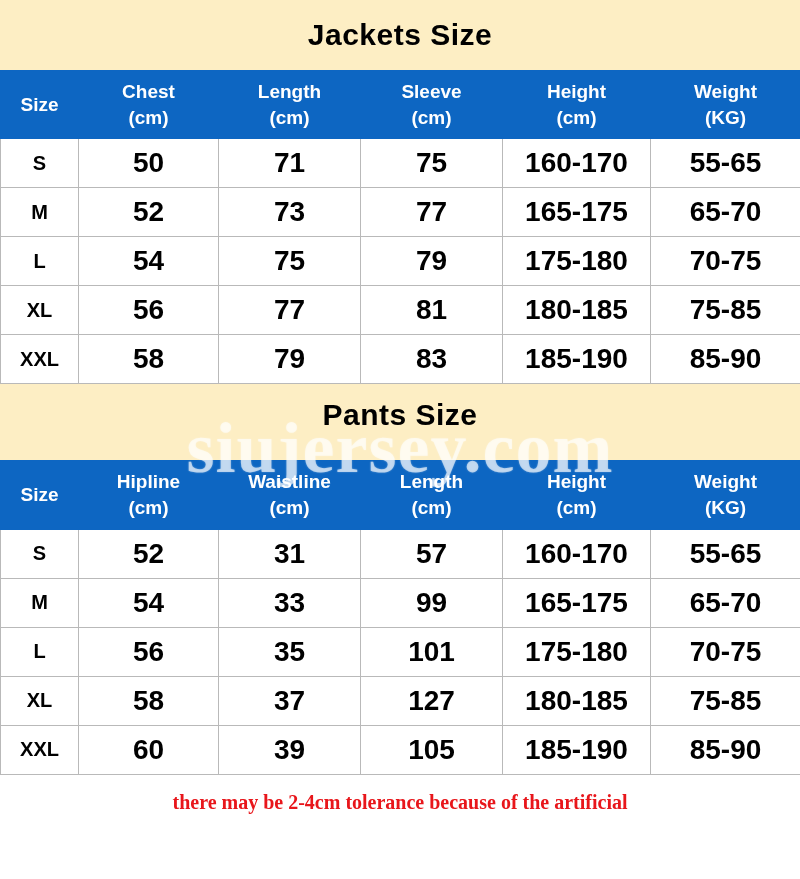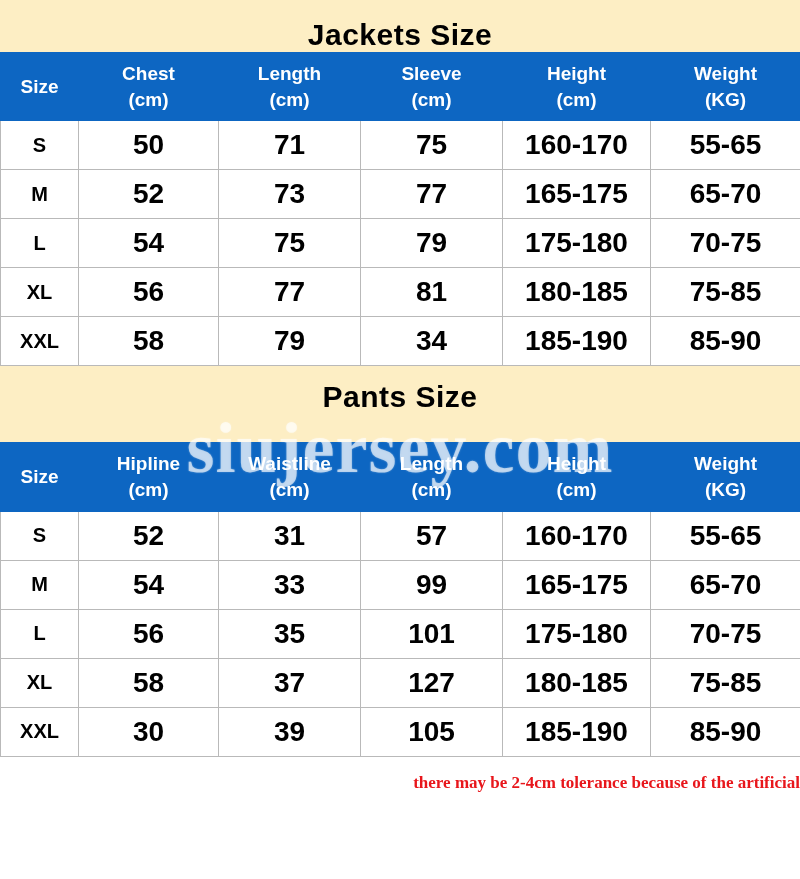--- a/index.html
+++ b/index.html
@@ -23,21 +23,21 @@
   }
   .title-band {
     background: #fdeec4;
     text-align: center;
     font-size: 30px;
     font-weight: bold;
     color: #000000;
     letter-spacing: 0.5px;
   }
   #jackets-title-band {
-    height: 52px;
+    height: 70px;
     line-height: 70px;
   }
   #pants-title-band {
     height: 76px;
     line-height: 62px;
   }
   table.size-table {
     width: 800px;
     border-collapse: collapse;
     table-layout: fixed;
@@ -70,23 +70,23 @@
     font-weight: bold;
     color: #000000;
     height: 48px;
     padding: 0;
     background: #ffffff;
   }
   table.size-table tbody td.first-col {
     font-size: 20px;
   }
   .note {
-    text-align: right;
+    text-align: center;
     color: #e8161b;
-    font-size: 17px;
+    font-size: 20px;
     font-weight: bold;
     padding-top: 16px;
     font-family: "Liberation Serif", serif;
   }
   .note-band {
     height: 62px;
     background: #ffffff;
   }
   .watermark {
     position: absolute;
@@ -186,21 +186,21 @@
         <td>56</td>
         <td>77</td>
         <td>81</td>
         <td>180-185</td>
         <td>75-85</td>
       </tr>
       <tr>
         <td class="first-col">XXL</td>
         <td>58</td>
         <td>79</td>
-        <td>34</td>
+        <td>83</td>
         <td>185-190</td>
         <td>85-90</td>
       </tr>
     </tbody>
   </table>
 
   <div class="title-band" id="pants-title-band">Pants Size</div>
 
   <table class="size-table">
     <colgroup>
@@ -266,21 +266,21 @@
       <tr>
         <td class="first-col">XL</td>
         <td>58</td>
         <td>37</td>
         <td>127</td>
         <td>180-185</td>
         <td>75-85</td>
       </tr>
       <tr>
         <td class="first-col">XXL</td>
-        <td>30</td>
+        <td>60</td>
         <td>39</td>
         <td>105</td>
         <td>185-190</td>
         <td>85-90</td>
       </tr>
     </tbody>
   </table>
 
   <div class="note-band">
     <div class="note">there may be 2-4cm tolerance because of the artificial</div>

